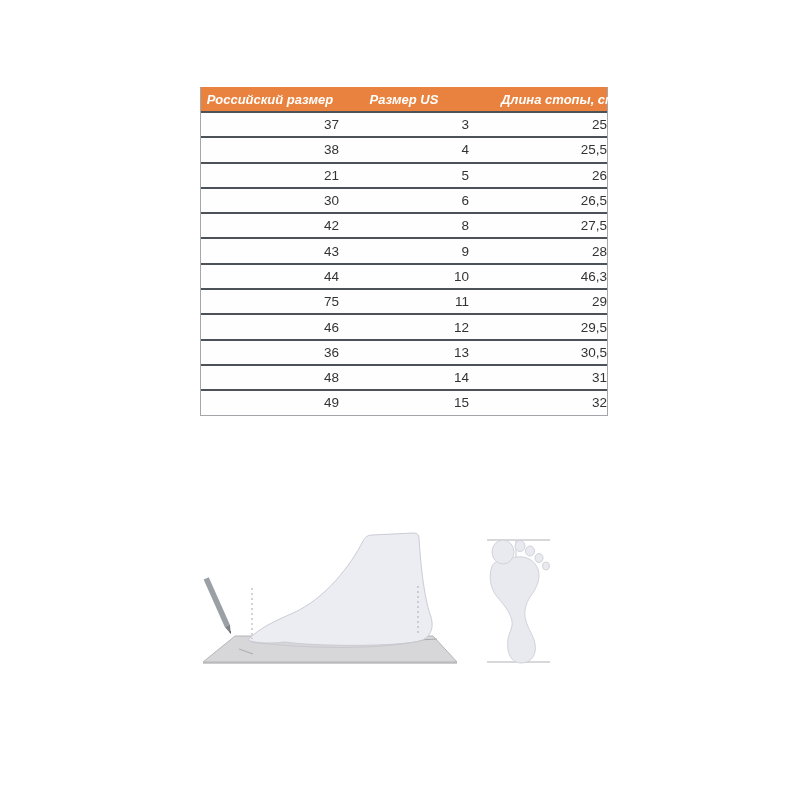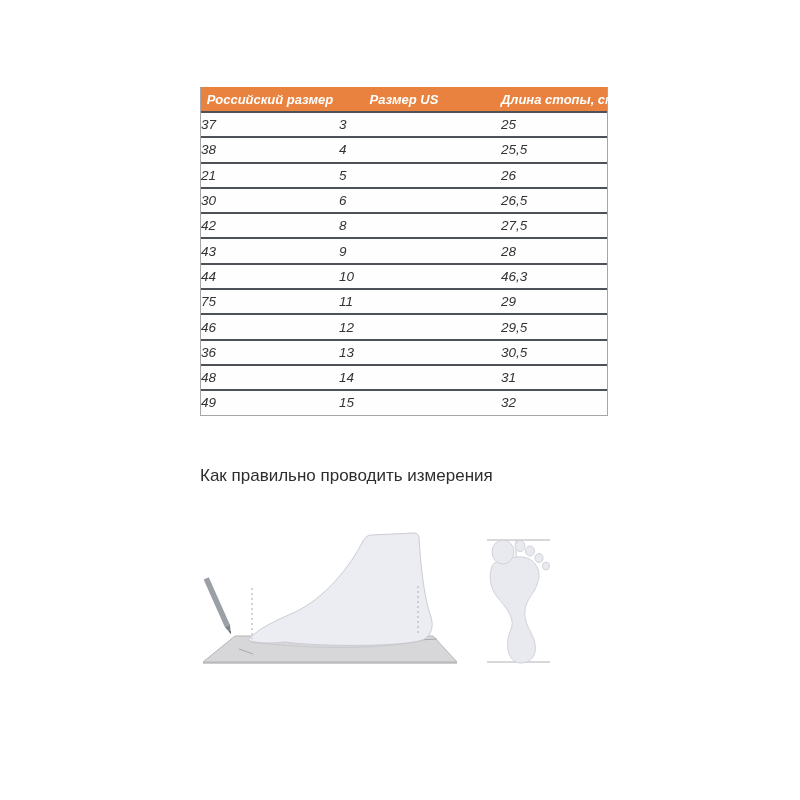--- a/index.html
+++ b/index.html
@@ -40,24 +40,23 @@
   .trow {
     display: grid;
     grid-template-columns: 34% 32% 34%;
     height: 25.3px;
     box-sizing: border-box;
     align-items: center;
     border-top: 2px solid #4d5158;
     background: #fefefe;
   }
   .tcell {
-    text-align: left;
+    text-align: right;
     font-size: 13.5px;
     color: #333333;
-    font-style: italic;
   }
   .c2 { padding-left: 32px; }
 
   
   .section-title {
     position: absolute;
     left: 200px; top: 466px;
     margin: 0;
     font-size: 17px;
     font-weight: 400;
@@ -136,21 +135,20 @@
           <div class="tcell c2">31</div>
         </div>
         <div class="trow">
           <div class="tcell c0">49</div>
           <div class="tcell c1">15</div>
           <div class="tcell c2">32</div>
         </div>
       </div>
   </div>
 
-  <h2 class="section-title">Как правильно проводить измерения</h2>
 
   <svg class="illus-side" width="280" height="160" viewBox="0 0 280 160">
 
     <polygon points="8,149 40,123 238,123 262,149" fill="#d7d7d9" stroke="#b5b5b8" stroke-width="1"></polygon>
     <line x1="8" y1="150" x2="262" y2="150" stroke="#9b9b9e" stroke-width="1"></line>
 
     <line x1="44" y1="136" x2="58" y2="141" stroke="#a9aaae" stroke-width="1"></line>
     <line x1="205" y1="128" x2="242" y2="126" stroke="#a9aaae" stroke-width="1"></line>
 
     <path d="M 53 127

